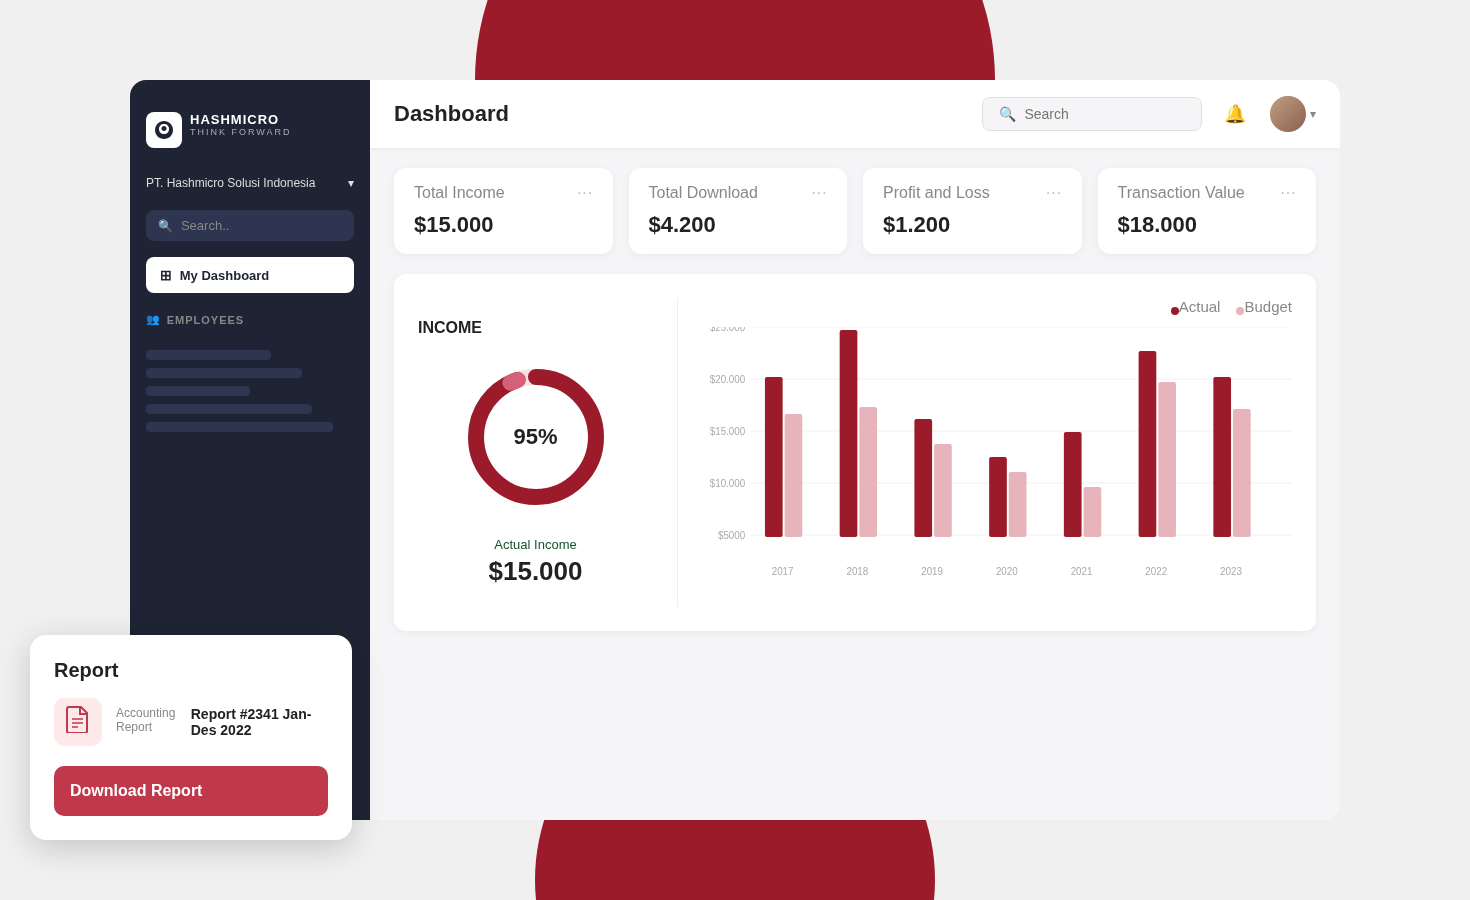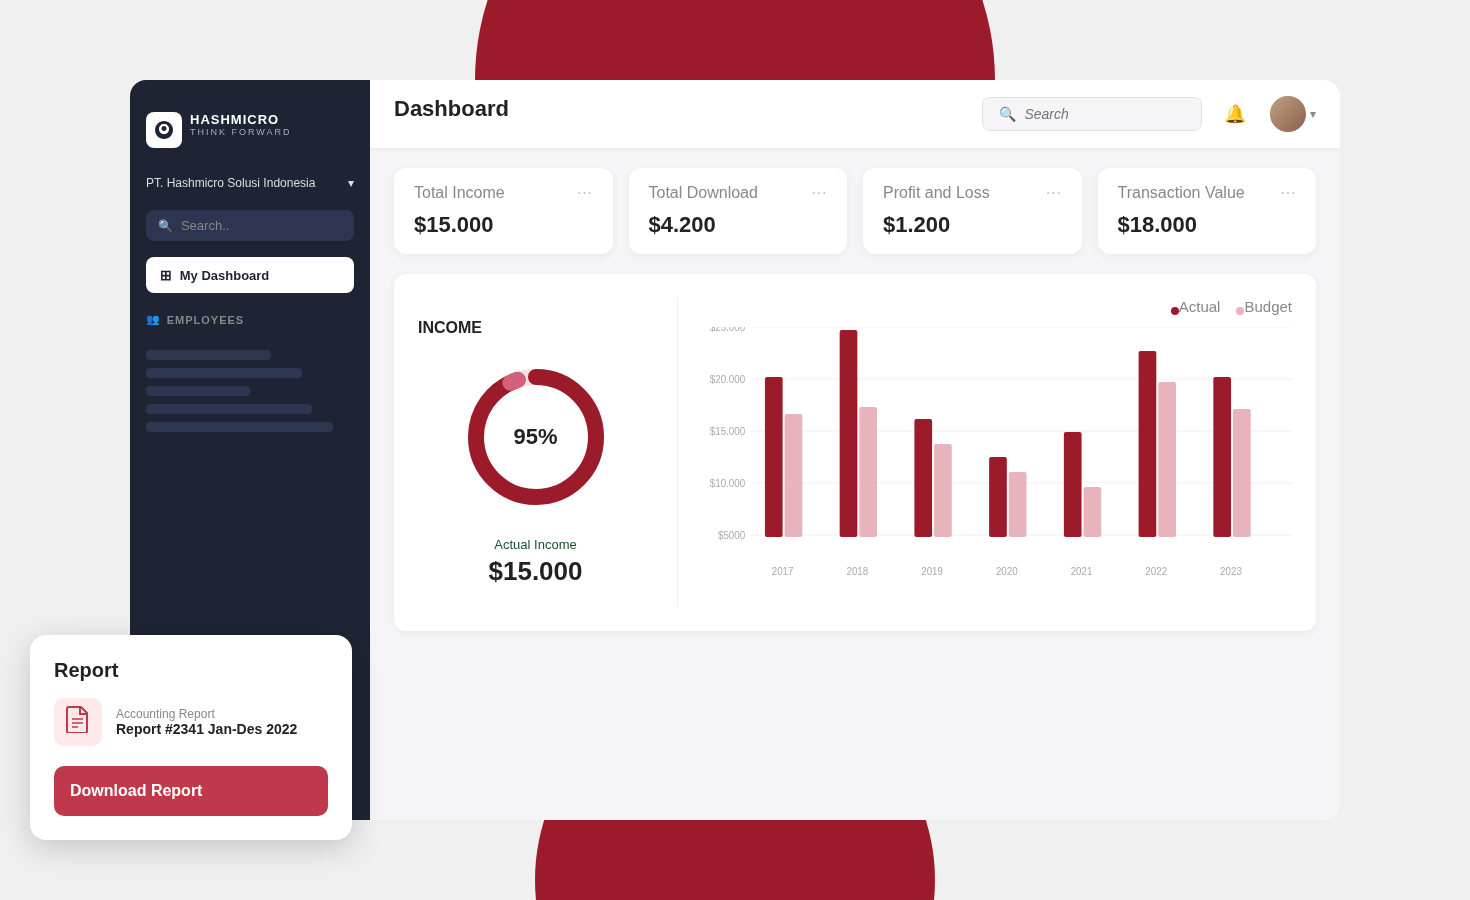--- a/index.html
+++ b/index.html
@@ -163,21 +163,21 @@
       display: flex;
       flex-direction: column;
       overflow: hidden;
     }
 
     
     .topbar {
       background: white;
       padding: 16px 24px;
       display: flex;
-      align-items: flex-start;
+      align-items: center;
       justify-content: space-between;
       border-radius: 0 16px 0 0;
       box-shadow: 0 1px 4px rgba(0,0,0,0.06);
     }
     .page-title {
       font-size: 22px;
       font-weight: 700;
       color: #222;
     }
     .topbar-right {
@@ -195,21 +195,20 @@
       padding: 8px 16px;
       width: 220px;
     }
     .search-bar input {
       background: transparent;
       border: none;
       outline: none;
       font-size: 14px;
       color: #555;
       width: 160px;
-      font-style: italic;
     }
     .notif-icon {
       width: 36px;
       height: 36px;
       display: flex;
       align-items: center;
       justify-content: center;
       color: #555;
       font-size: 18px;
       cursor: pointer;
@@ -405,21 +404,21 @@
       align-items: center;
       justify-content: center;
       flex-shrink: 0;
     }
     .report-icon {
       font-size: 22px;
       color: #c0394a;
     }
     .report-info {
       display: flex;
-      flex-direction: column;
+      flex-direction: row;
     }
     .report-type {
       font-size: 12px;
       color: #888;
     }
     .report-name {
       font-size: 14px;
       font-weight: 700;
       color: #222;
     }

